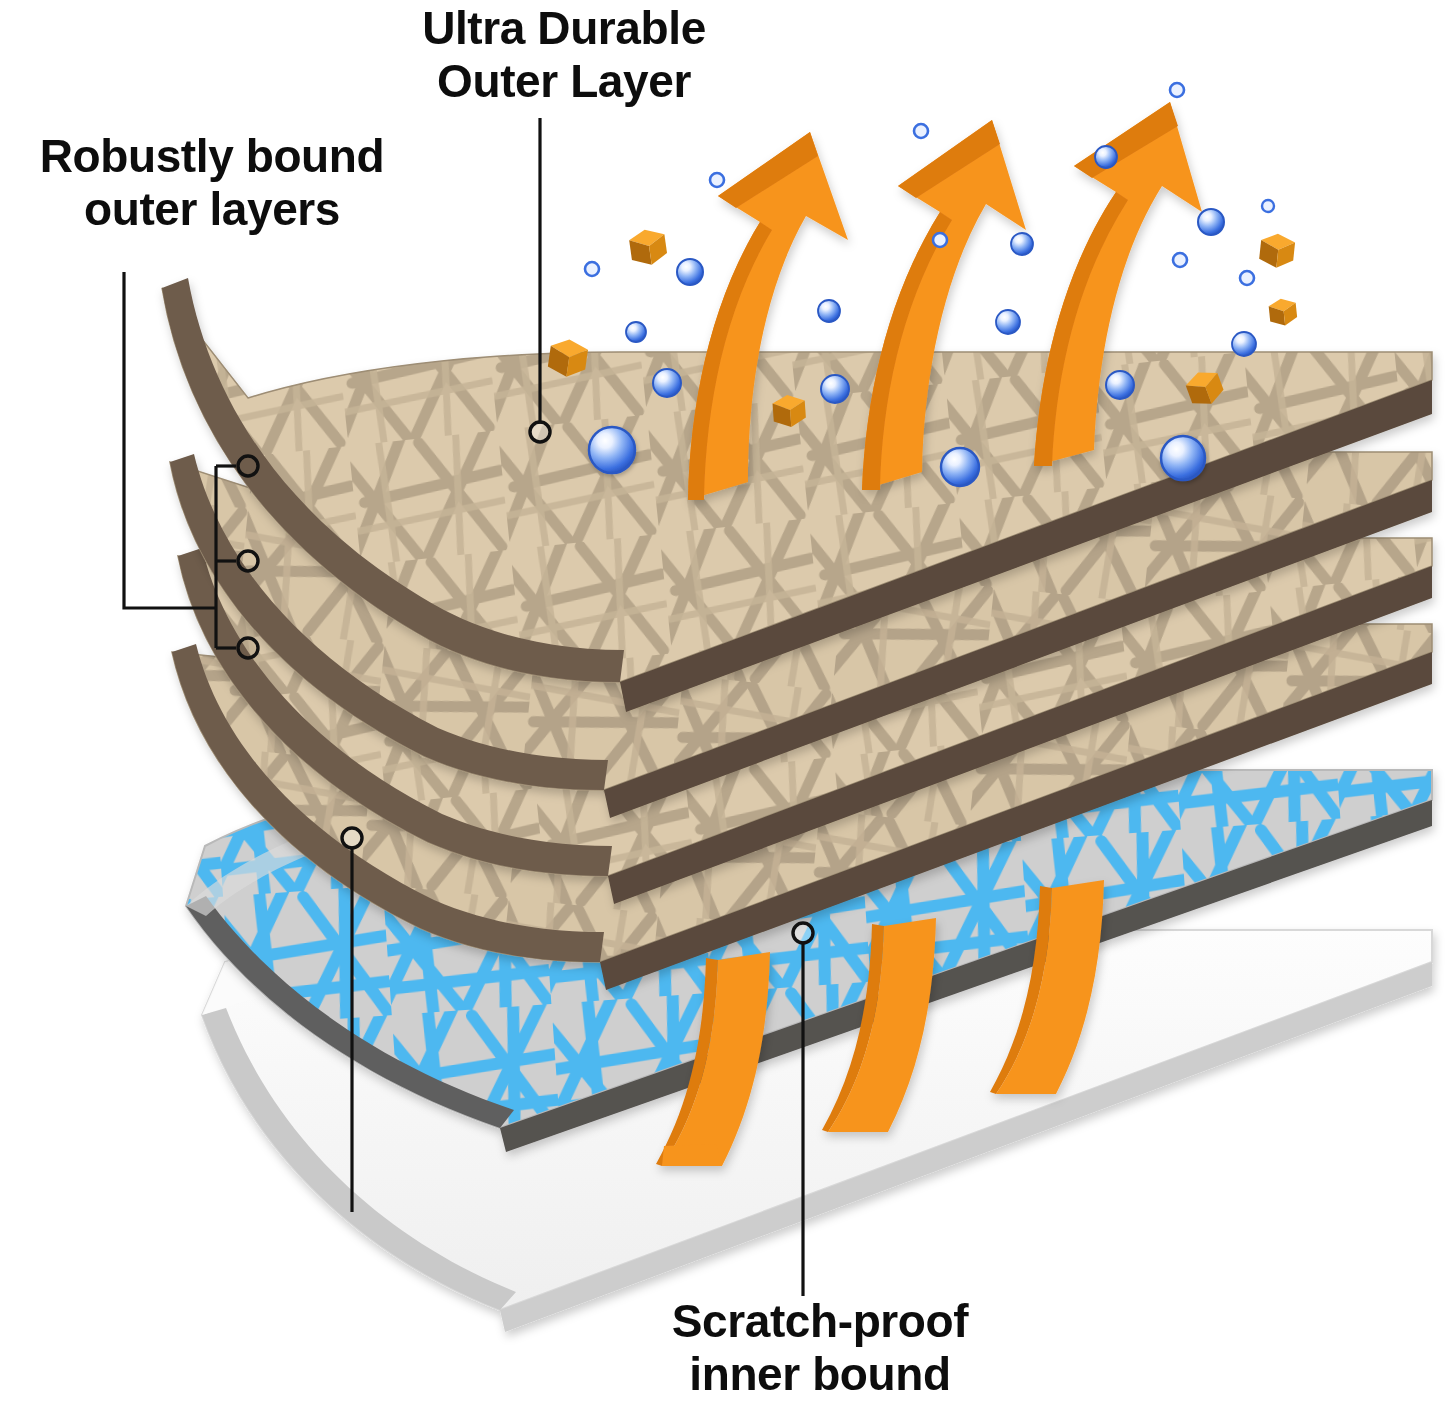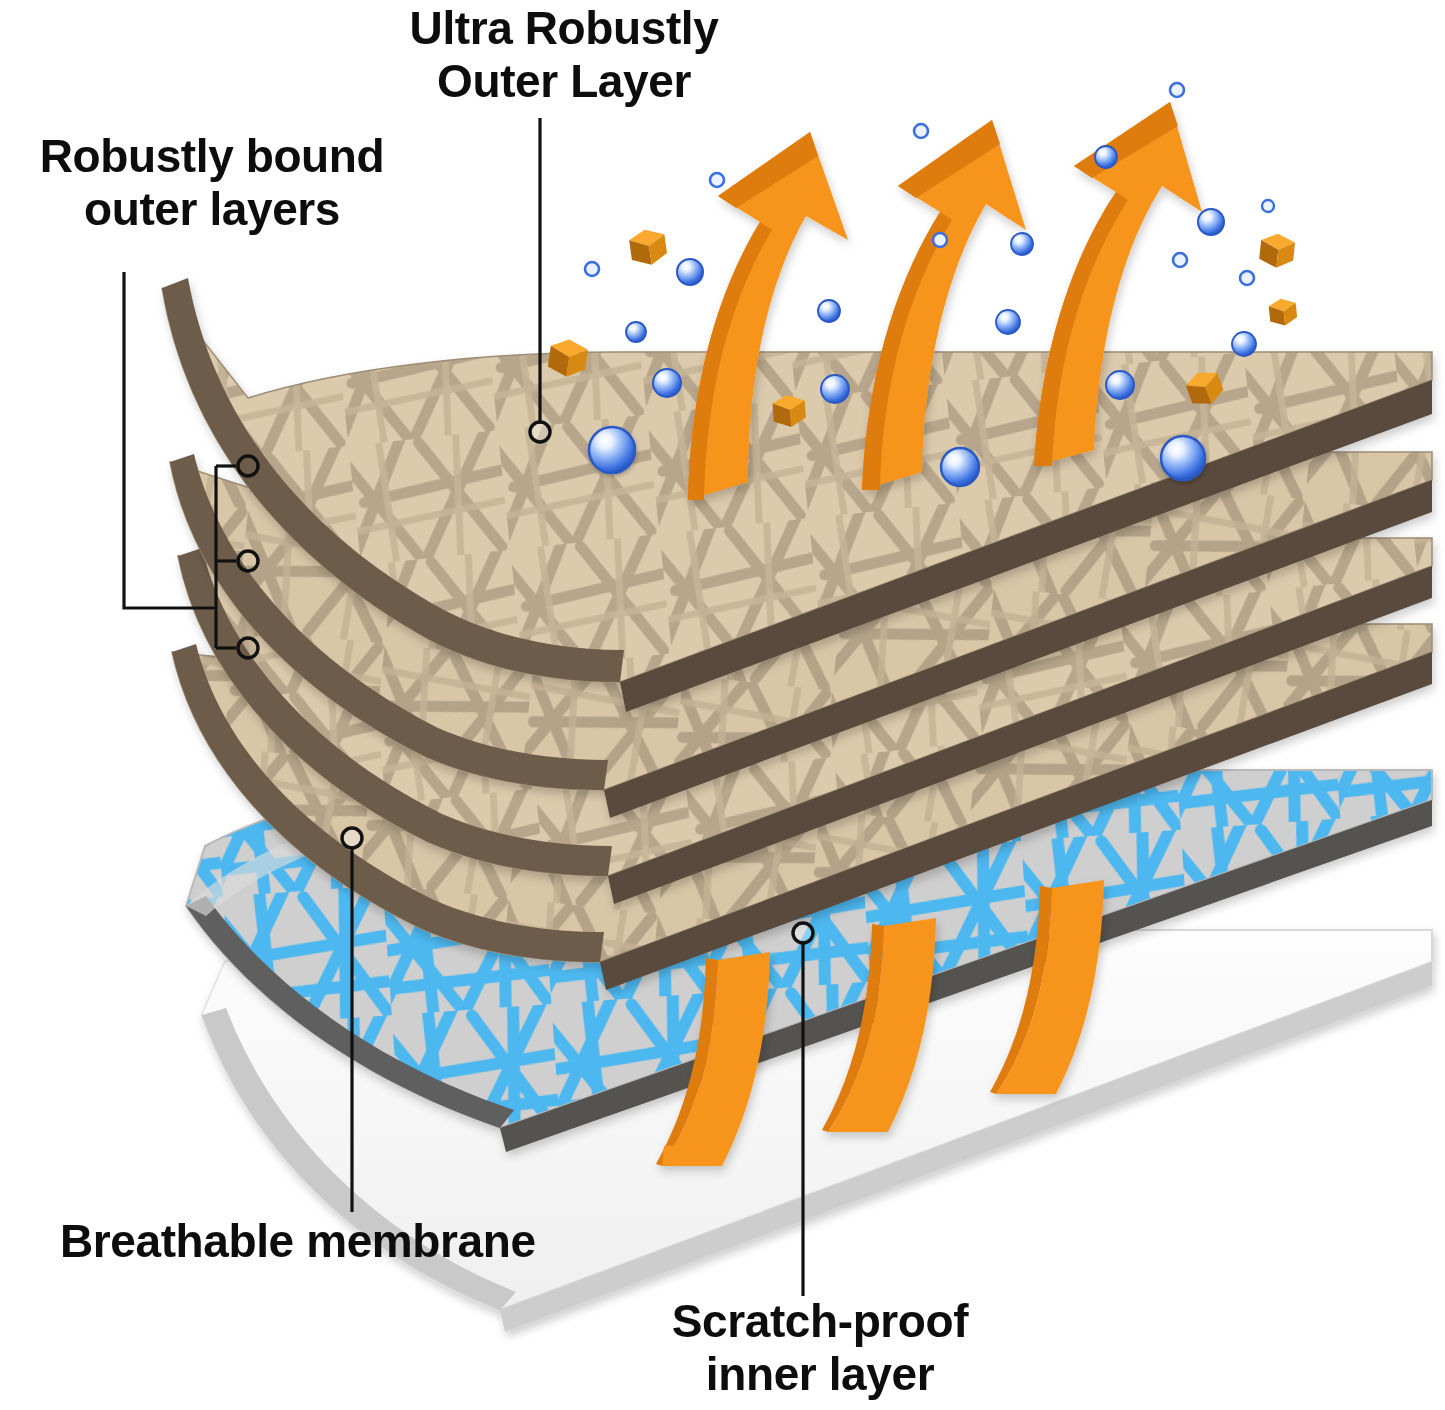--- a/index.html
+++ b/index.html
@@ -361,24 +361,23 @@
       <circle cx="248" cy="648" r="10" fill="none" stroke="#111111" stroke-width="3.4"></circle>
 
       <path d="M352 1212 L352 846"></path>
       <circle cx="352" cy="838" r="10" fill="#ffffff" fill-opacity="0.35" stroke="#111111" stroke-width="3.4"></circle>
 
       <path d="M803 1296 L803 941"></path>
       <circle cx="803" cy="933" r="10" fill="#ffffff" fill-opacity="0.35" stroke="#111111" stroke-width="3.4"></circle>
     </g>
   </svg>
 
-  <div class="callout-label" id="lbl-ultra">Ultra Robustly
+  <div class="callout-label" id="lbl-ultra">Ultra Durable
 Outer Layer</div>
 
   <div class="callout-label" id="lbl-robust">Robustly bound
 outer layers</div>
 
-  <div class="callout-label" id="lbl-membrane">Breathable membrane</div>
 
   <div class="callout-label" id="lbl-scratch">Scratch-proof
-inner layer</div>
+inner bound</div>
 
 </div>
 
 </body></html>

